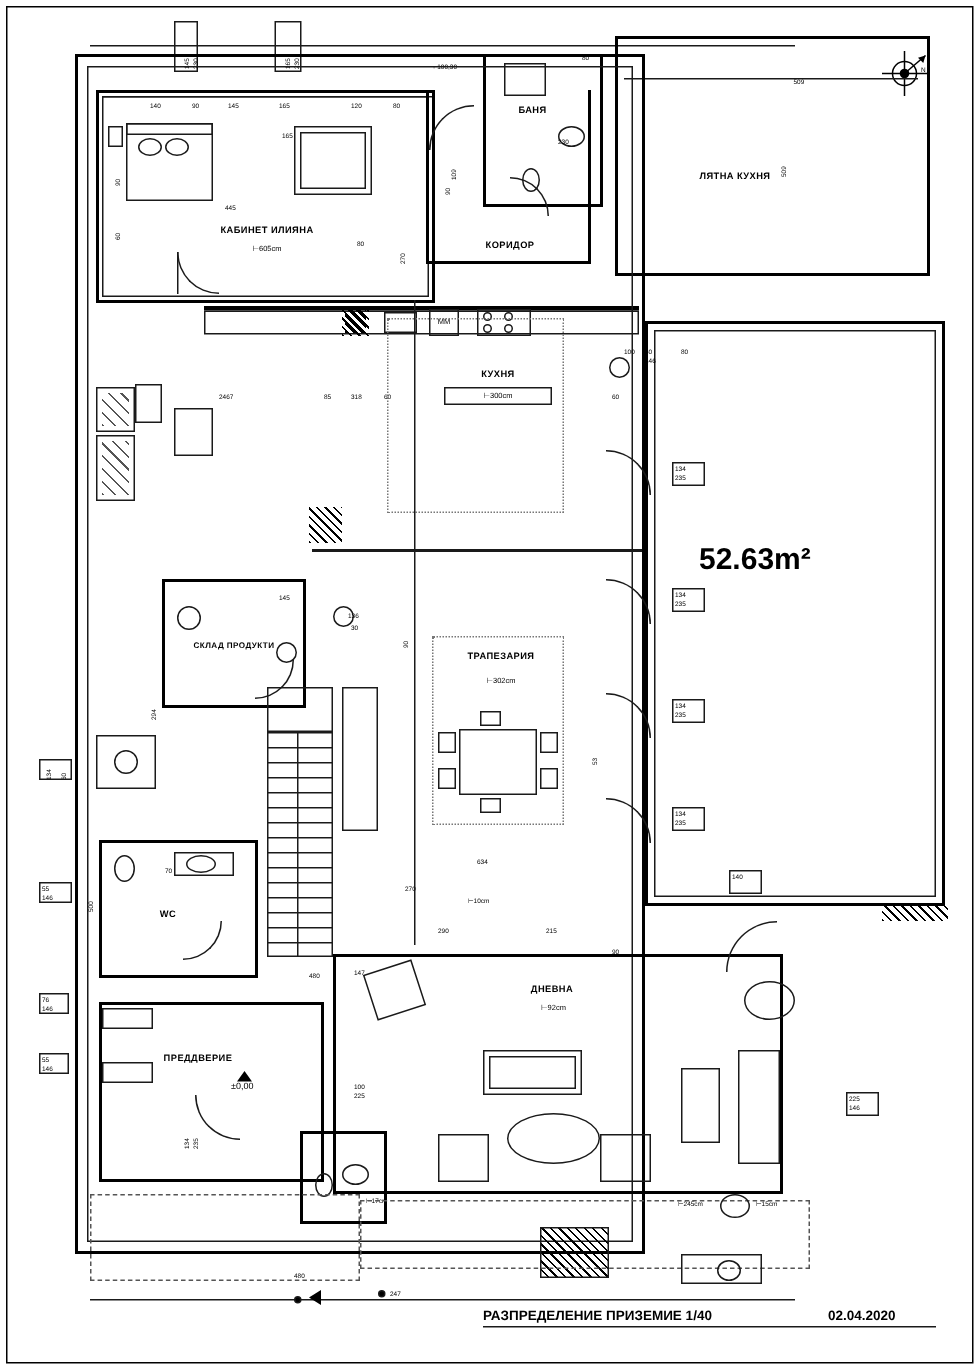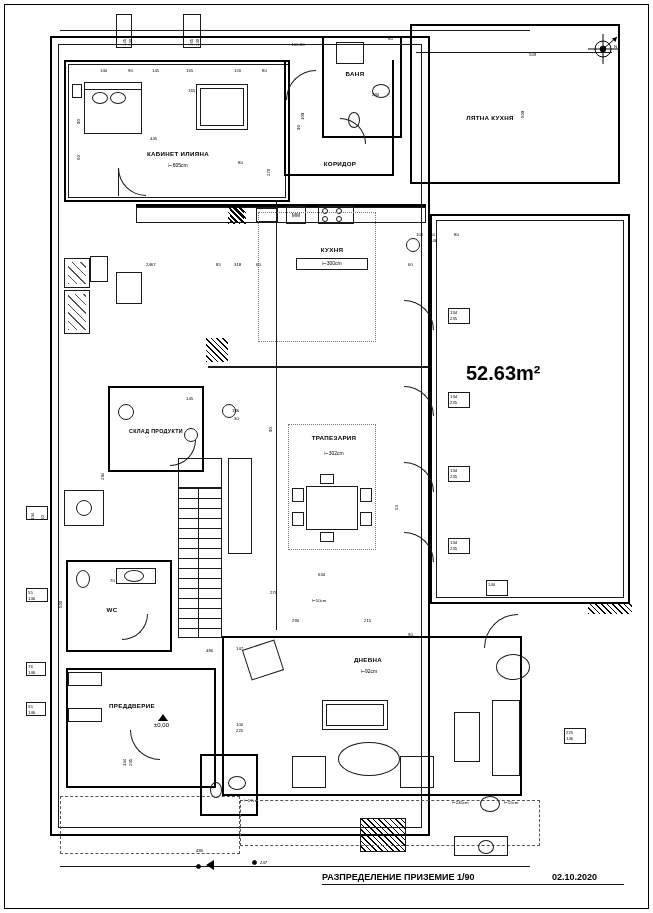--- a/index.html
+++ b/index.html
@@ -405,16 +405,16 @@
   <div class="ln" style="left:276px;top:200px;width:1px;height:430px;"></div>
 
   <div class="ln" style="left:60px;top:866px;width:470px;height:1px;"></div>
   <div class="dim" style="left:260px;top:860px;">247</div>
   <div class="dim" style="left:196px;top:848px;">480</div>
   <div class="circ" style="left:252px;top:860px;width:5px;height:5px;background:#000;"></div>
   <div class="circ" style="left:196px;top:864px;width:5px;height:5px;background:#000;"></div>
   <div style="position:absolute;left:206px;top:860px;width:0;height:0;border-top:5px solid transparent;border-bottom:5px solid transparent;border-right:8px solid #000;"></div>
 
   <div class="ln" style="left:322px;top:884px;width:302px;height:1px;"></div>
-  <div class="title-text" style="left:322px;top:872px;">РАЗПРЕДЕЛЕНИЕ ПРИЗЕМИЕ 1/90</div>
-  <div class="title-text" style="left:552px;top:872px;">02.10.2020</div>
+  <div class="title-text" style="left:322px;top:872px;">РАЗПРЕДЕЛЕНИЕ ПРИЗЕМИЕ 1/40</div>
+  <div class="title-text" style="left:552px;top:872px;">02.04.2020</div>
 
 </div>
 
 </body></html>

